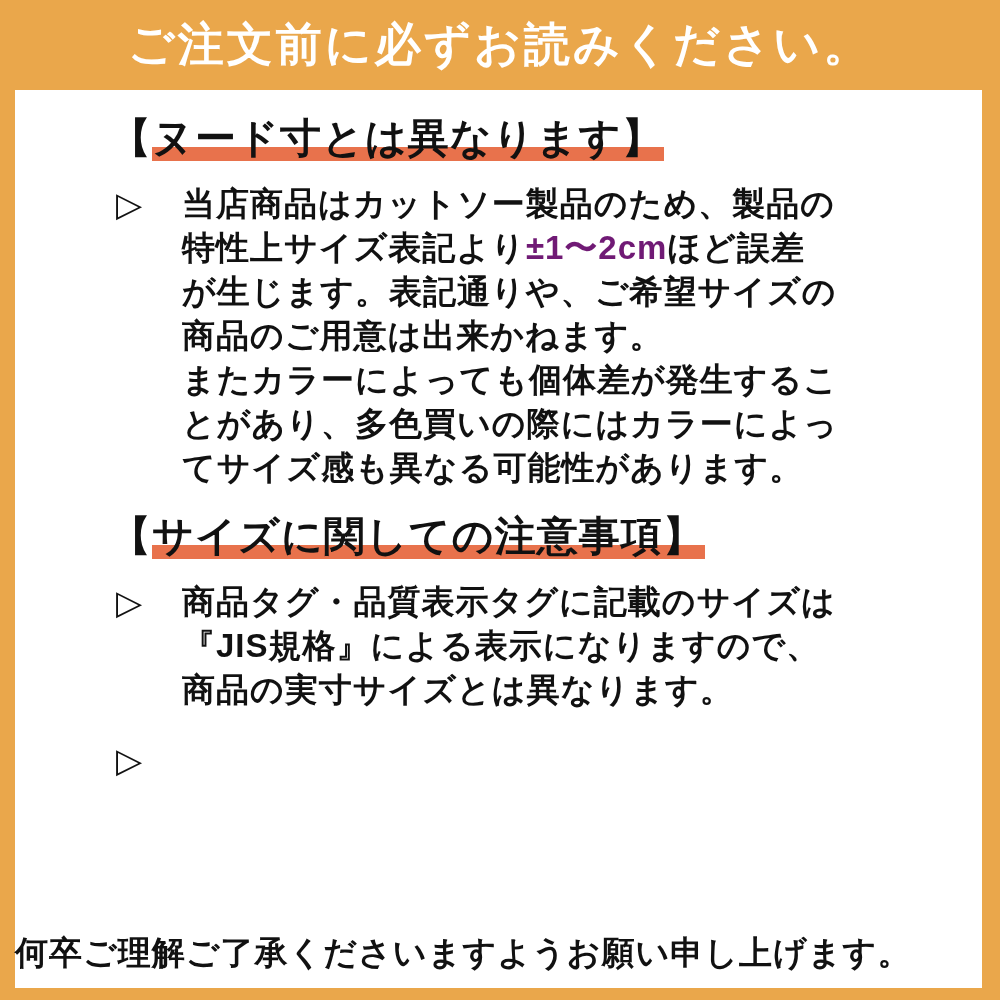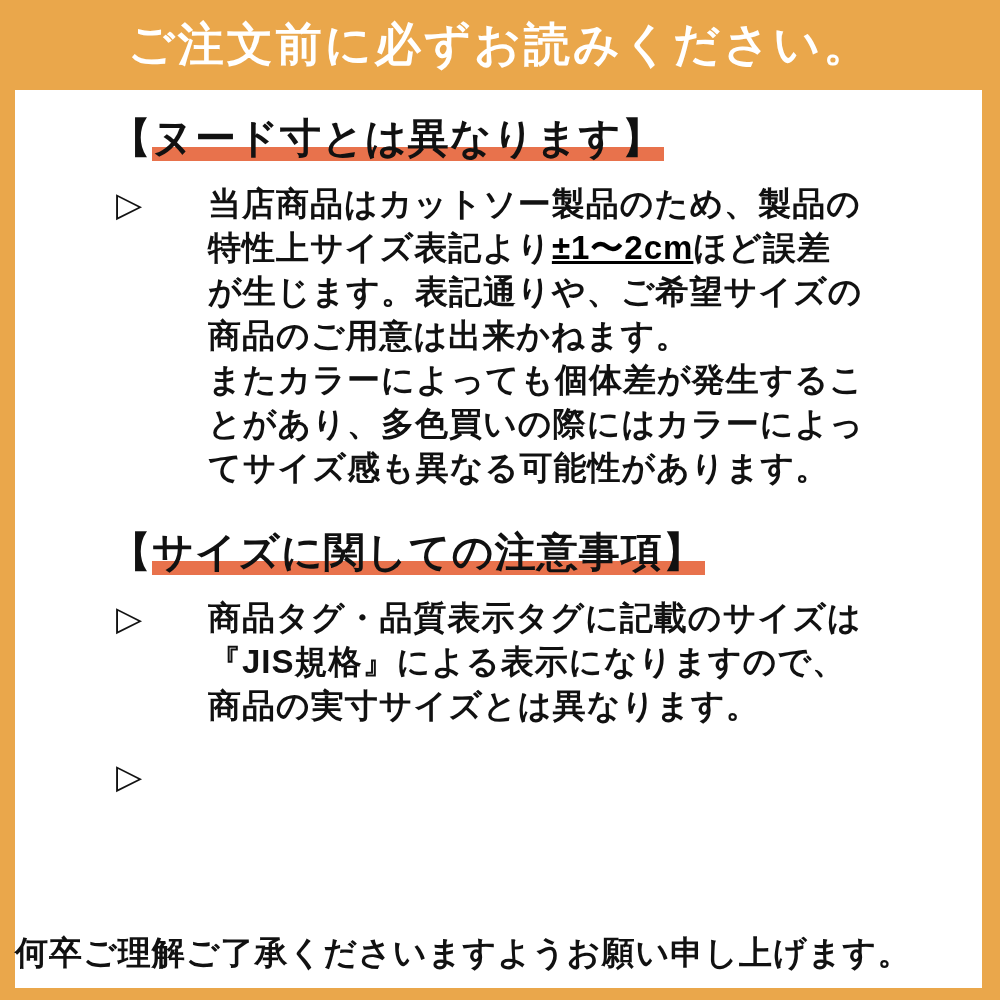--- a/index.html
+++ b/index.html
@@ -44,45 +44,45 @@
     font-weight: bold;
     letter-spacing: 1px;
     white-space: nowrap;
   }
   .heading .hl {
     background-image: linear-gradient(#E8724C, #E8724C);
     background-repeat: no-repeat;
     background-size: 100% 14px;
     background-position: 0 100%;
   }
-  .heading-2 { margin-top: 36px; }
+  .heading-2 { margin-top: 20px; }
 
   
   .bullet {
     display: flex;
     align-items: flex-start;
     margin-top: 18px;
   }
   .bullet + .bullet { margin-top: 26px; }
   .marker {
     flex: 0 0 40px;
     margin-left: 6px;
     font-size: 34px;
     line-height: 44px;
     color: #111111;
   }
   .btext {
-    margin-left: 52px;
+    margin-left: 26px;
     font-size: 33px;
     line-height: 44px;
     letter-spacing: 1px;
     font-weight: 600;
     white-space: pre-line;
   }
-  .red { color: #000000; text-decoration: underline; }
+  .red { color: #701a75; }
 
   
   .footer {
     position: absolute;
     left: 0; right: 0; bottom: 12px;
     text-align: left;
   }
   .footer-text {
     font-size: 33px;
     font-weight: bold;

